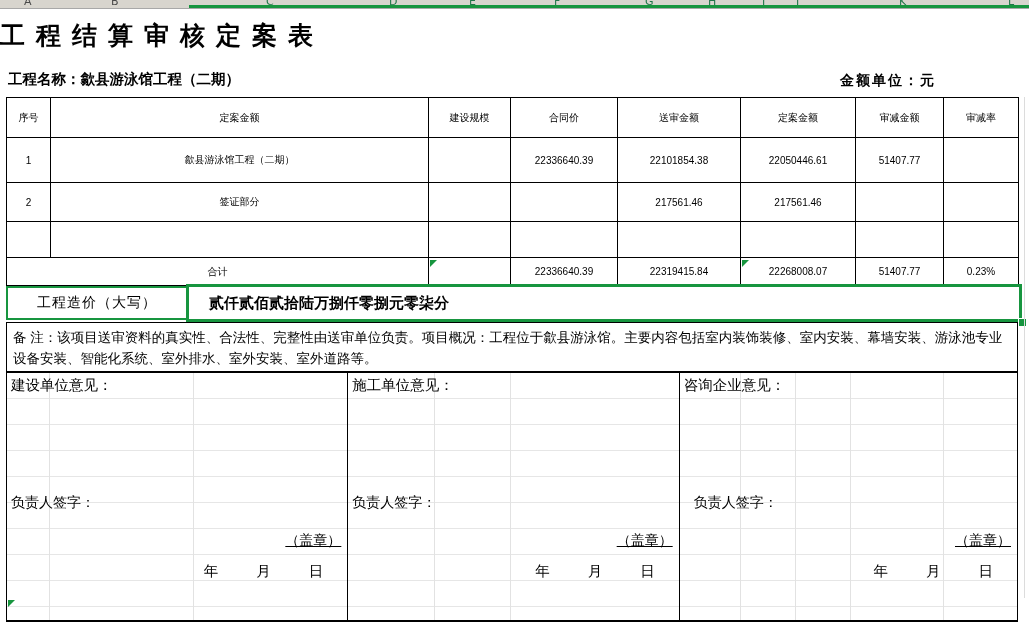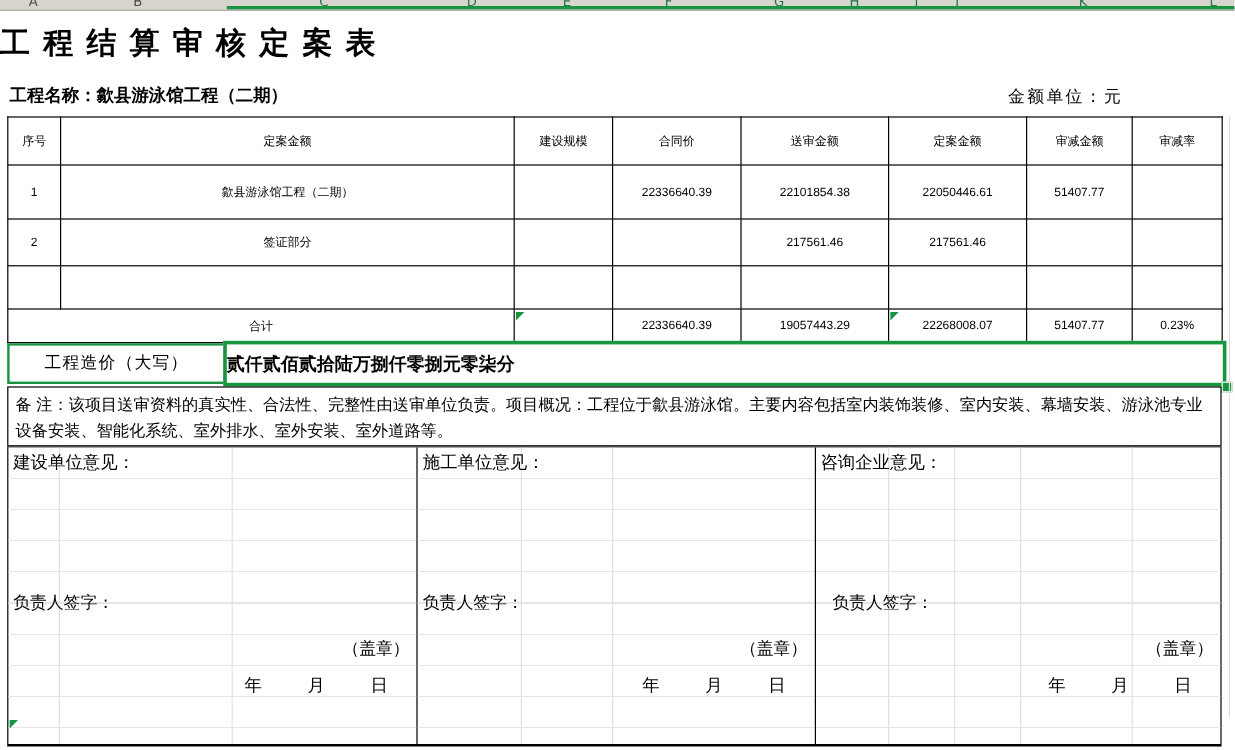--- a/index.html
+++ b/index.html
@@ -10,48 +10,48 @@
   
   .xl-strip{position:absolute;left:0;top:0;width:1029px;height:9px;background:#d8d5ce;
     border-bottom:1px solid #a8a8a8;box-sizing:border-box;overflow:hidden;}
   .cl{position:absolute;top:-5px;font-size:11px;color:#21774a;font-family:"DejaVu Sans",sans-serif;}
   .cl.dim{color:#4a4a4a;}
   .sel-bar{position:absolute;left:189px;right:0;bottom:0;height:3px;background:#17953f;}
   
   .title{position:absolute;top:19px;left:0;width:100%;text-align:left;
     font-size:25px;font-weight:bold;letter-spacing:11px;}
   .proj{position:absolute;left:8px;top:70px;font-size:14.5px;font-weight:bold;}
-  .unit{position:absolute;left:840px;top:72px;font-size:14px;letter-spacing:2px;}
+  .unit{position:absolute;left:840px;top:72px;font-size:14px;letter-spacing:2px;font-weight:bold;}
   
   table.main{position:absolute;left:6px;top:97px;width:1012px;border-collapse:collapse;table-layout:fixed;}
   table.main td{border:1px solid #000;text-align:center;vertical-align:middle;
     font-size:10px;padding:0;overflow:hidden;white-space:nowrap;}
   
   .cap-label{position:absolute;left:6px;top:286px;width:182px;height:34px;box-sizing:border-box;
     border:2px solid #17953f;background:#fff;display:flex;align-items:center;justify-content:center;
     font-size:14px;letter-spacing:1px;}
   .cap-value{position:absolute;left:186px;top:284px;width:836px;height:38px;box-sizing:border-box;
     border:3px solid #17953f;background:#fff;display:flex;align-items:center;
-    font-size:15px;font-weight:bold;padding-left:0;}
+    font-size:15px;font-weight:bold;padding-left:20px;}
   .fill-handle{position:absolute;left:1018px;top:318px;width:7px;height:7px;background:#17953f;border:1px solid #fff;}
   
   .note{position:absolute;left:6px;top:322px;width:1012px;height:50px;box-sizing:border-box;
     border:1px solid #000;font-size:13.5px;line-height:21px;padding:4px 10px 0 6px;}
   
   .ops{position:absolute;left:6px;top:372px;width:1012px;height:250px;box-sizing:border-box;
     border:1px solid #000;border-bottom:2px solid #000;display:flex;}
   .op-box{position:relative;height:100%;box-sizing:border-box;
     background:repeating-linear-gradient(to bottom,transparent 0 25px,#e6e6e6 25px 26px);}
   .op-box.b1{width:342px;border-right:1px solid #000;}
   .op-box.b2{width:332px;border-right:1px solid #000;}
   .op-box.b3{width:338px;}
   .op-title{position:absolute;top:3px;left:4px;font-size:14.5px;}
   .op-sign{position:absolute;top:121px;left:4px;font-size:14px;}
   .op-box.b3 .op-sign{left:14px;}
-  .op-seal{position:absolute;top:159px;right:6px;font-size:14px;}
+  .op-seal{position:absolute;top:159px;right:6px;font-size:14px;text-decoration:underline;}
   .op-date{position:absolute;top:189px;right:24px;font-size:14.5px;}
   .op-date span+span{margin-left:38px;}
   .vgl{position:absolute;top:0;bottom:0;width:1px;background:#e2e2e2;}
   
   .footer{position:absolute;left:6px;top:598px;width:1012px;height:26px;box-sizing:border-box;
     border-bottom:1px solid #000;}
   .footer .flabel{position:absolute;top:6px;font-size:14px;}
   .f1{left:117px;} .f2{left:392px;} .f3{left:669px;}
   
   .tri{position:absolute;width:0;height:0;border-top:7px solid #17953f;border-right:7px solid transparent;}
@@ -131,21 +131,21 @@
       <td></td>
       <td></td>
       <td></td>
       <td></td>
       <td></td>
     </tr>
     <tr style="height:28px">
       <td colspan="2">合计</td>
       <td></td>
       <td>22336640.39</td>
-      <td>19057443.29</td>
+      <td>22319415.84</td>
       <td>22268008.07</td>
       <td>51407.77</td>
       <td>0.23%</td>
     </tr>
   </tbody>
     </table>
 
   <div class="tri" style="left:430px;top:260px"></div>
   <div class="tri" style="left:742px;top:260px"></div>
 

